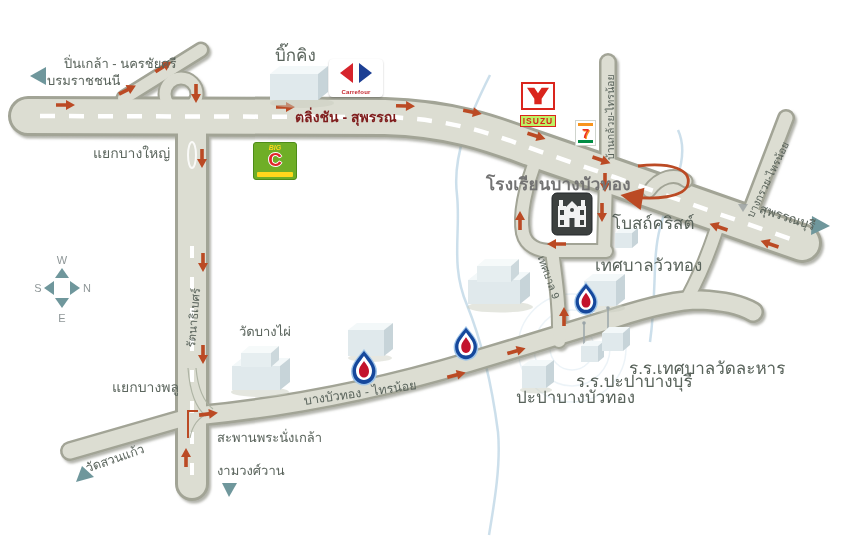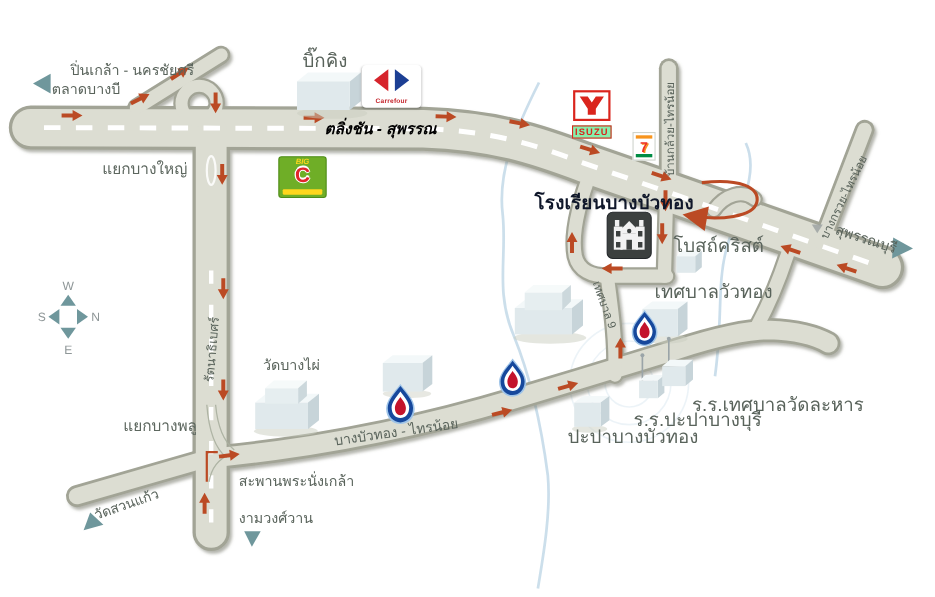--- a/index.html
+++ b/index.html
@@ -2,38 +2,38 @@
 <html><head>
 <meta charset="utf-8">
 <style>
   html,body{margin:0;padding:0;background:#fff;}
   #map{position:relative;width:850px;height:543px;background:#ffffff;overflow:hidden;
        font-family:"Liberation Sans","DejaVu Sans",sans-serif;}
   #gfx{position:absolute;left:0;top:0;}
   .lbl{position:absolute;white-space:nowrap;color:#59635b;font-size:13px;line-height:1.15;}
   .lbl.sm{font-size:17px;}
   .lbl.xs{font-size:10.5px;}
-  .lbl.road-lbl{color:#000000;font-weight:bold;font-size:14px;font-style:italic;}
+  .lbl.road-lbl{color:#7f1d1d;font-weight:bold;font-size:14px;}
   .lbl.jct{font-size:14px;color:#5d675f;}
   .rot{transform-origin:0 0;}
-  .school-title{font-size:17px;font-weight:bold;color:#0f172a;letter-spacing:.2px;}
+  .school-title{font-size:17px;font-weight:bold;color:#737373;letter-spacing:.2px;}
   .logo{position:absolute;}
   .carrefour{width:46px;background:#fff;border-radius:4px;box-shadow:0 1px 2px rgba(0,0,0,.25);
              padding:3px 4px 2px;text-align:center;}
   .carrefour-text{font-size:6px;font-weight:bold;color:#c4242b;letter-spacing:.2px;margin-top:1px;}
   .bigc{width:42px;height:36px;background:#6fae27;border:1px solid #4e8c18;border-radius:3px;overflow:hidden;}
   .bigc-top{color:#ffd71c;font-size:7px;font-weight:bold;font-style:italic;text-align:center;line-height:8px;margin-top:1px;}
   .bigc-c{color:#e0262b;font-size:19px;font-weight:bold;text-align:center;line-height:16px;
           text-shadow:-1px 0 0 #fff,1px 0 0 #fff,0 -1px 0 #fff,0 1px 0 #fff;}
   .bigc-bar{position:absolute;bottom:2px;left:3px;right:3px;height:5px;background:#ffd71c;border-radius:1px;}
   .isuzu{width:40px;text-align:center;}
   .isuzu-box{width:30px;height:24px;border:2px solid #da251d;background:#fff;margin:0 auto;
              display:flex;align-items:center;justify-content:center;}
   .isuzu-text{display:inline-block;font-size:8.5px;font-weight:bold;color:#da251d;letter-spacing:1px;
-              border:1px solid #da251d;background:#86efac;margin-top:0;padding:0 2px;}
+              border:1px solid #da251d;background:#bef264;margin-top:0;padding:0 2px;}
   .seven{width:21px;height:26px;background:#fff;border:1px solid #cfd4cd;display:flex;flex-direction:column;
          align-items:center;justify-content:space-between;padding:2px 0;box-sizing:border-box;}
   .seven-7{font-size:13px;font-weight:bold;color:#ee3124;line-height:11px;text-shadow:1px 1px 0 #f7941d;}
   .seven-bar{width:15px;height:3px;}
   .orange{background:#f7941d;}
   .green{background:#008c44;}
   .compass-letter{font-size:11px;fill:#8f9798;}
 </style>
 </head>
 <body>
@@ -255,21 +255,21 @@
     <circle cx="0" cy="-4" r="2" fill="#3c403f"></circle>
     <rect x="-12" y="-4" width="4" height="5" fill="#3c403f"></rect>
     <rect x="8" y="-4" width="4" height="5" fill="#3c403f"></rect>
     <rect x="-2.5" y="4" width="5" height="9" fill="#3c403f"></rect>
     <rect x="-12" y="6" width="4" height="5" fill="#3c403f"></rect>
     <rect x="8" y="6" width="4" height="5" fill="#3c403f"></rect>
   </g>
 </svg>
 
 <div class="lbl" style="left:64px;top:57px">ปิ่นเกล้า - นครชัยศรี</div>
-<div class="lbl" style="left:47px;top:74px">ตลาดบางบี</div>
+<div class="lbl" style="left:47px;top:74px">บรมราชชนนี</div>
 <div class="lbl sm" style="left:275px;top:46px">บิ๊กคิง</div>
 <div class="lbl road-lbl" style="left:295px;top:109px">ตลิ่งชัน - สุพรรณ</div>
 <div class="lbl jct" style="left:93px;top:145px">แยกบางใหญ่</div>
 <div class="lbl xs rot" style="left:604px;top:160px;transform:rotate(-90deg)">บ้านกล้วย-ไทรน้อย</div>
 <div class="lbl xs rot" style="left:744px;top:214px;transform:rotate(-64deg)">บางกรวย-ไทรน้อย</div>
 <div class="lbl rot" style="left:762px;top:202px;transform:rotate(18deg)">สุพรรณบุรี</div>
 <div class="lbl school-title" style="left:486px;top:175px">โรงเรียนบางบัวทอง</div>
 <div class="lbl sm" style="left:612px;top:214px">โบสถ์คริสต์</div>
 <div class="lbl sm" style="left:595px;top:256px">เทศบาลวัวทอง</div>
 <div class="lbl xs rot" style="left:547px;top:254px;transform:rotate(70deg)">เทศบาล 9</div>

